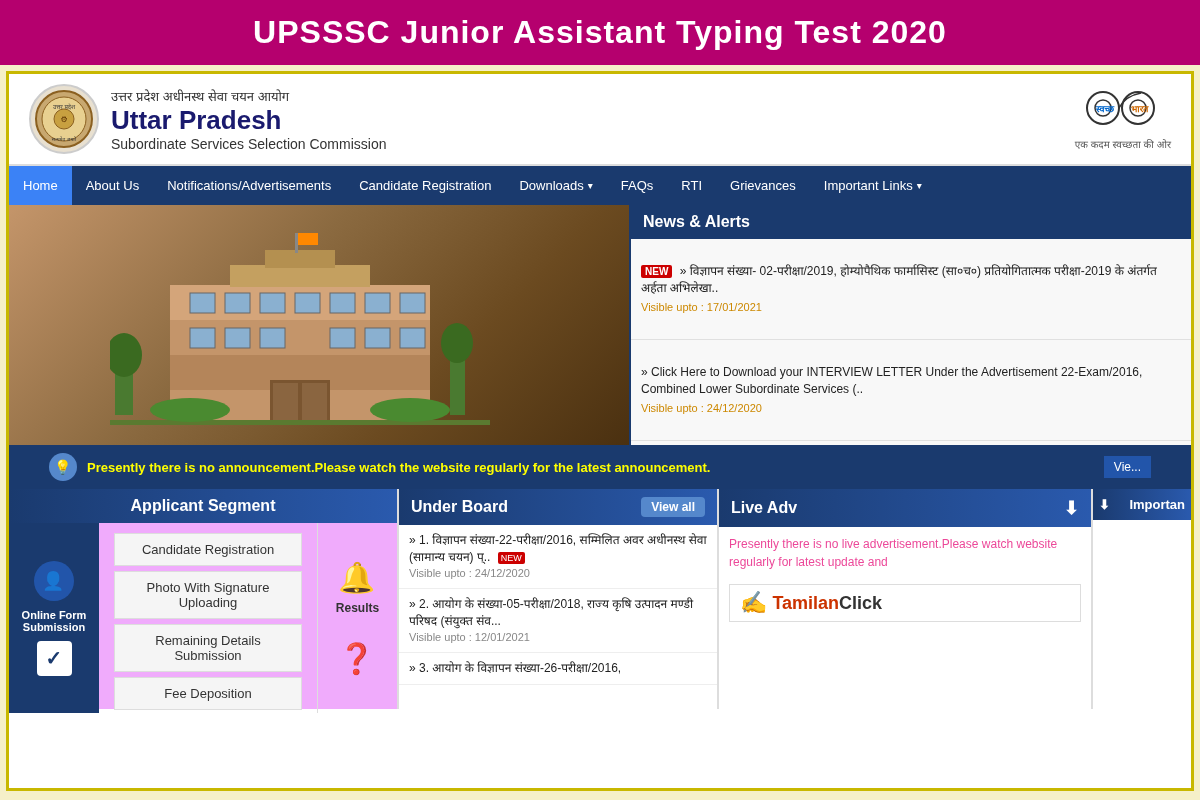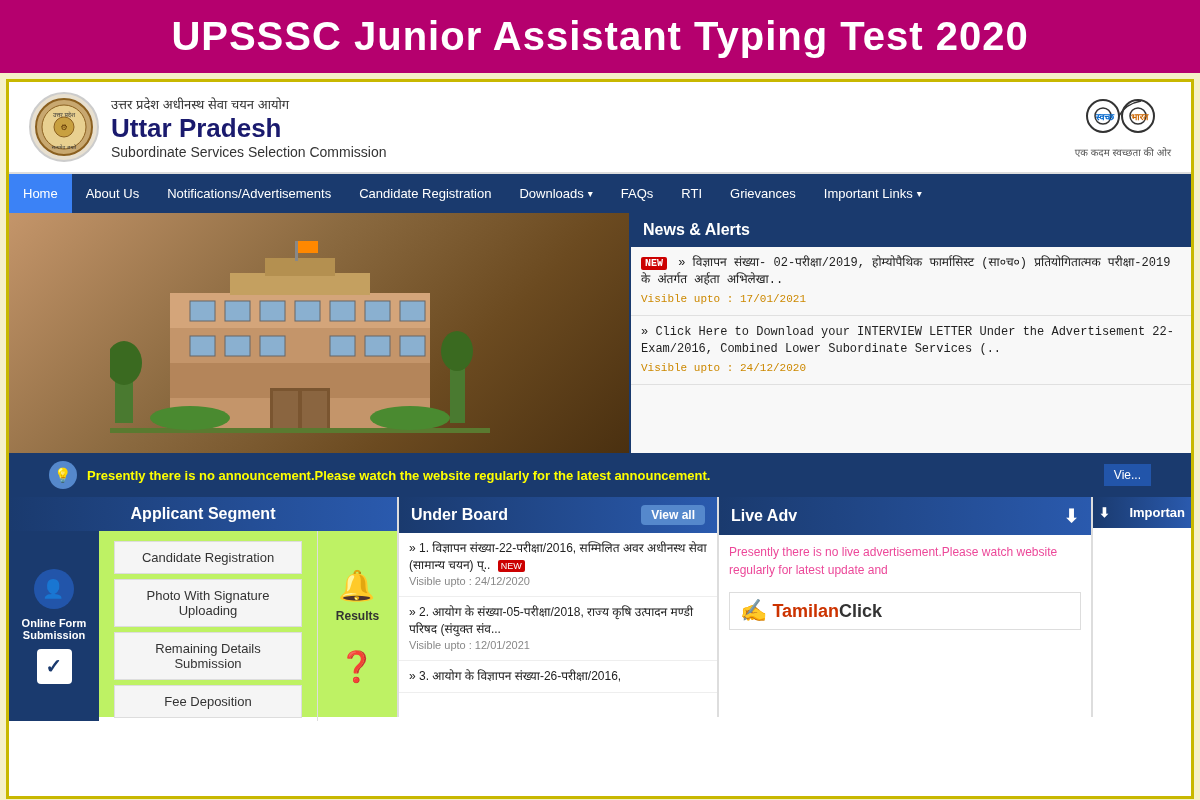--- a/index.html
+++ b/index.html
@@ -6,21 +6,21 @@
     body { width: 1200px; height: 800px; overflow: hidden; font-family: Arial, sans-serif; background: #f5f0c8; }
 
     
     .title-bar {
       background: #b5006e;
       padding: 14px 20px;
       text-align: center;
     }
     .title-bar h1 {
       color: white;
-      font-size: 40px;
+      font-size: 32px;
       font-weight: bold;
       letter-spacing: 1px;
     }
 
     
     .main-wrapper {
       border: 3px solid #c8b800;
       margin: 6px;
       background: white;
       height: 720px;
@@ -133,26 +133,25 @@
       overflow: hidden;
     }
     .news-header {
       background: #1a3a6e;
       color: white;
       padding: 8px 12px;
       font-size: 16px;
       font-weight: bold;
     }
     .news-item {
-      padding: 8px 10px;
+      padding: 24px 10px;
       border-bottom: 1px solid #e0e0e0;
       font-size: 12px;
       color: #222;
       line-height: 1.4;
-      font-family: Liberation Mono, monospace;
     }
     .news-item .new-badge {
       background: #cc0000;
       color: white;
       font-size: 10px;
       font-weight: bold;
       padding: 1px 4px;
       border-radius: 2px;
       margin-right: 4px;
     }
@@ -200,21 +199,21 @@
     
     .bottom-sections {
       display: flex;
       height: 220px;
       background: #f0f0f0;
     }
 
     
     .applicant-segment {
       flex: 0 0 390px;
-      background: #bef264;
+      background: #f0abfc;
       border-right: 2px solid #ddd;
       padding: 0;
     }
     .section-header-blue {
       background: linear-gradient(to right, #1a3a6e, #2a5aae);
       color: white;
       padding: 8px 16px;
       font-size: 16px;
       font-weight: bold;
       text-align: center;

